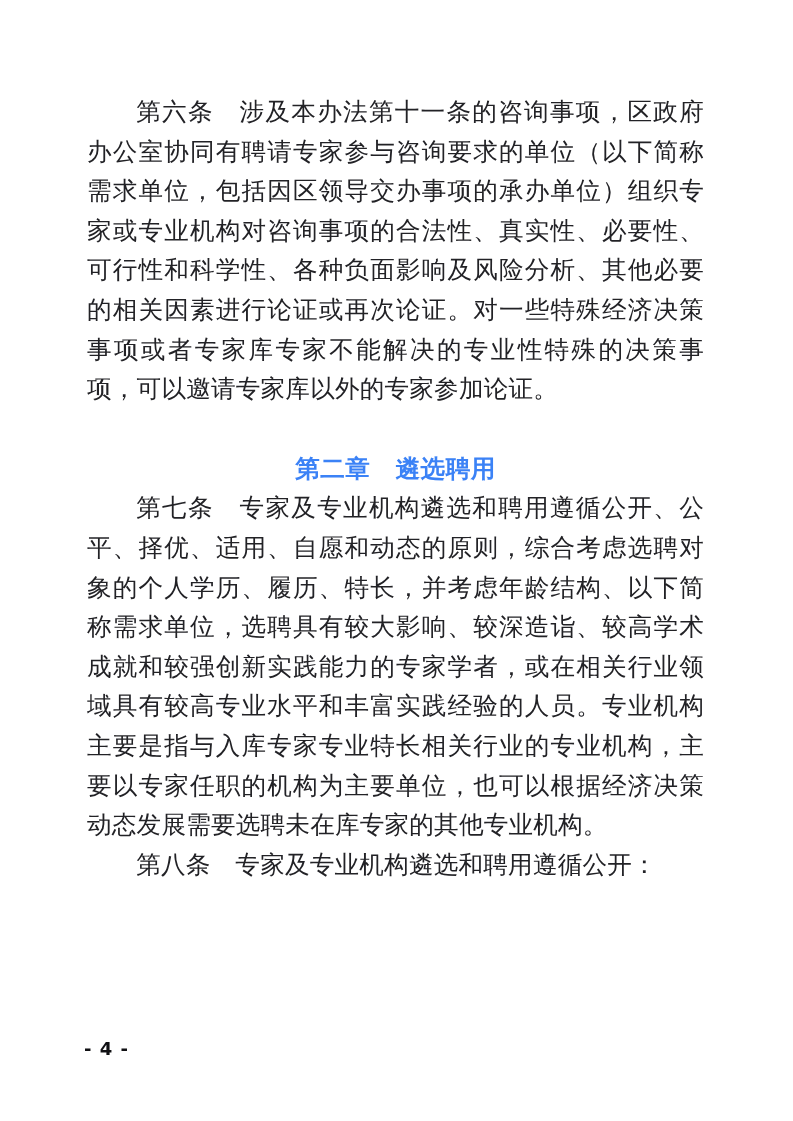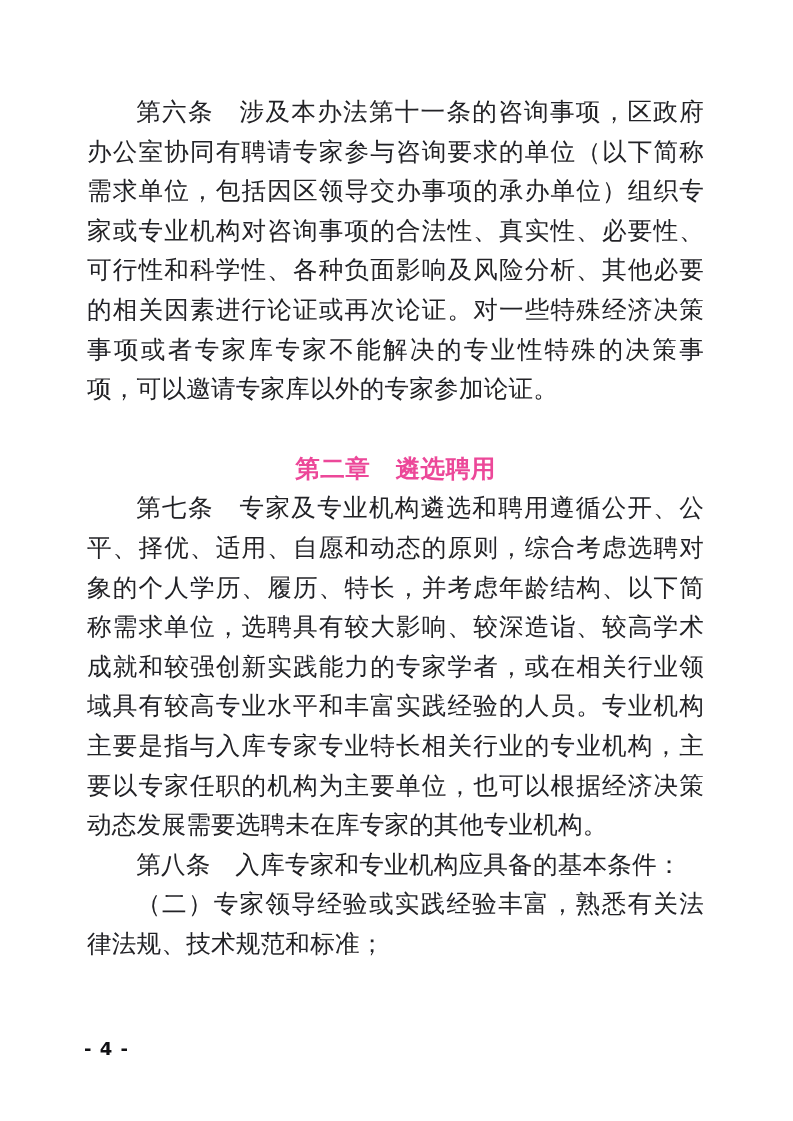--- a/index.html
+++ b/index.html
@@ -49,21 +49,21 @@
 
   
   .chapter-heading {
     margin: 0;
     font-size: 24.6px;
     line-height: 39.6px;
     text-align: center;
     text-indent: 0;
     font-weight: bold;
     letter-spacing: 0.5px;
-    color: #ec4899;
+    color: #3b82f6;
     font-family: "DejaVu Sans", "Liberation Sans", sans-serif;
   }
 
   .gap-before-heading { height: 40px; }
   .gap-after-heading  { height: 0px; }
 
   .page-number {
     position: absolute;
     left: 84px;
     top: 1038px;
@@ -86,23 +86,22 @@
     <p class="para">第六条　涉及本办法第十一条的咨询事项，区政府办公室协同有聘请专家参与咨询要求的单位（以下简称需求单位，包括因区领导交办事项的承办单位）组织专家或专业机构对咨询事项的合法性、真实性、必要性、可行性和科学性、各种负面影响及风险分析、其他必要的相关因素进行论证或再次论证。对一些特殊经济决策事项或者专家库专家不能解决的专业性特殊的决策事项，可以邀请专家库以外的专家参加论证。</p>
 
     <div class="gap-before-heading"></div>
 
     <p class="chapter-heading">第二章　遴选聘用</p>
 
     <div class="gap-after-heading"></div>
 
     <p class="para">第七条　专家及专业机构遴选和聘用遵循公开、公平、择优、适用、自愿和动态的原则，综合考虑选聘对象的个人学历、履历、特长，并考虑年龄结构、以下简称需求单位，选聘具有较大影响、较深造诣、较高学术成就和较强创新实践能力的专家学者，或在相关行业领域具有较高专业水平和丰富实践经验的人员。专业机构主要是指与入库专家专业特长相关行业的专业机构，主要以专家任职的机构为主要单位，也可以根据经济决策动态发展需要选聘未在库专家的其他专业机构。</p>
 
-    <p class="para">第八条　入库专家和专业机构应具备的基本条件：</p>
+    <p class="para">第八条　专家及专业机构遴选和聘用遵循公开：</p>
 
 
-    <p class="para">（二）专家领导经验或实践经验丰富，熟悉有关法律法规、技术规范和标准；</p>
 
 
   </div>
 
   <div class="page-number">- 4 -</div>
 
 </div>
 
 </body></html>

